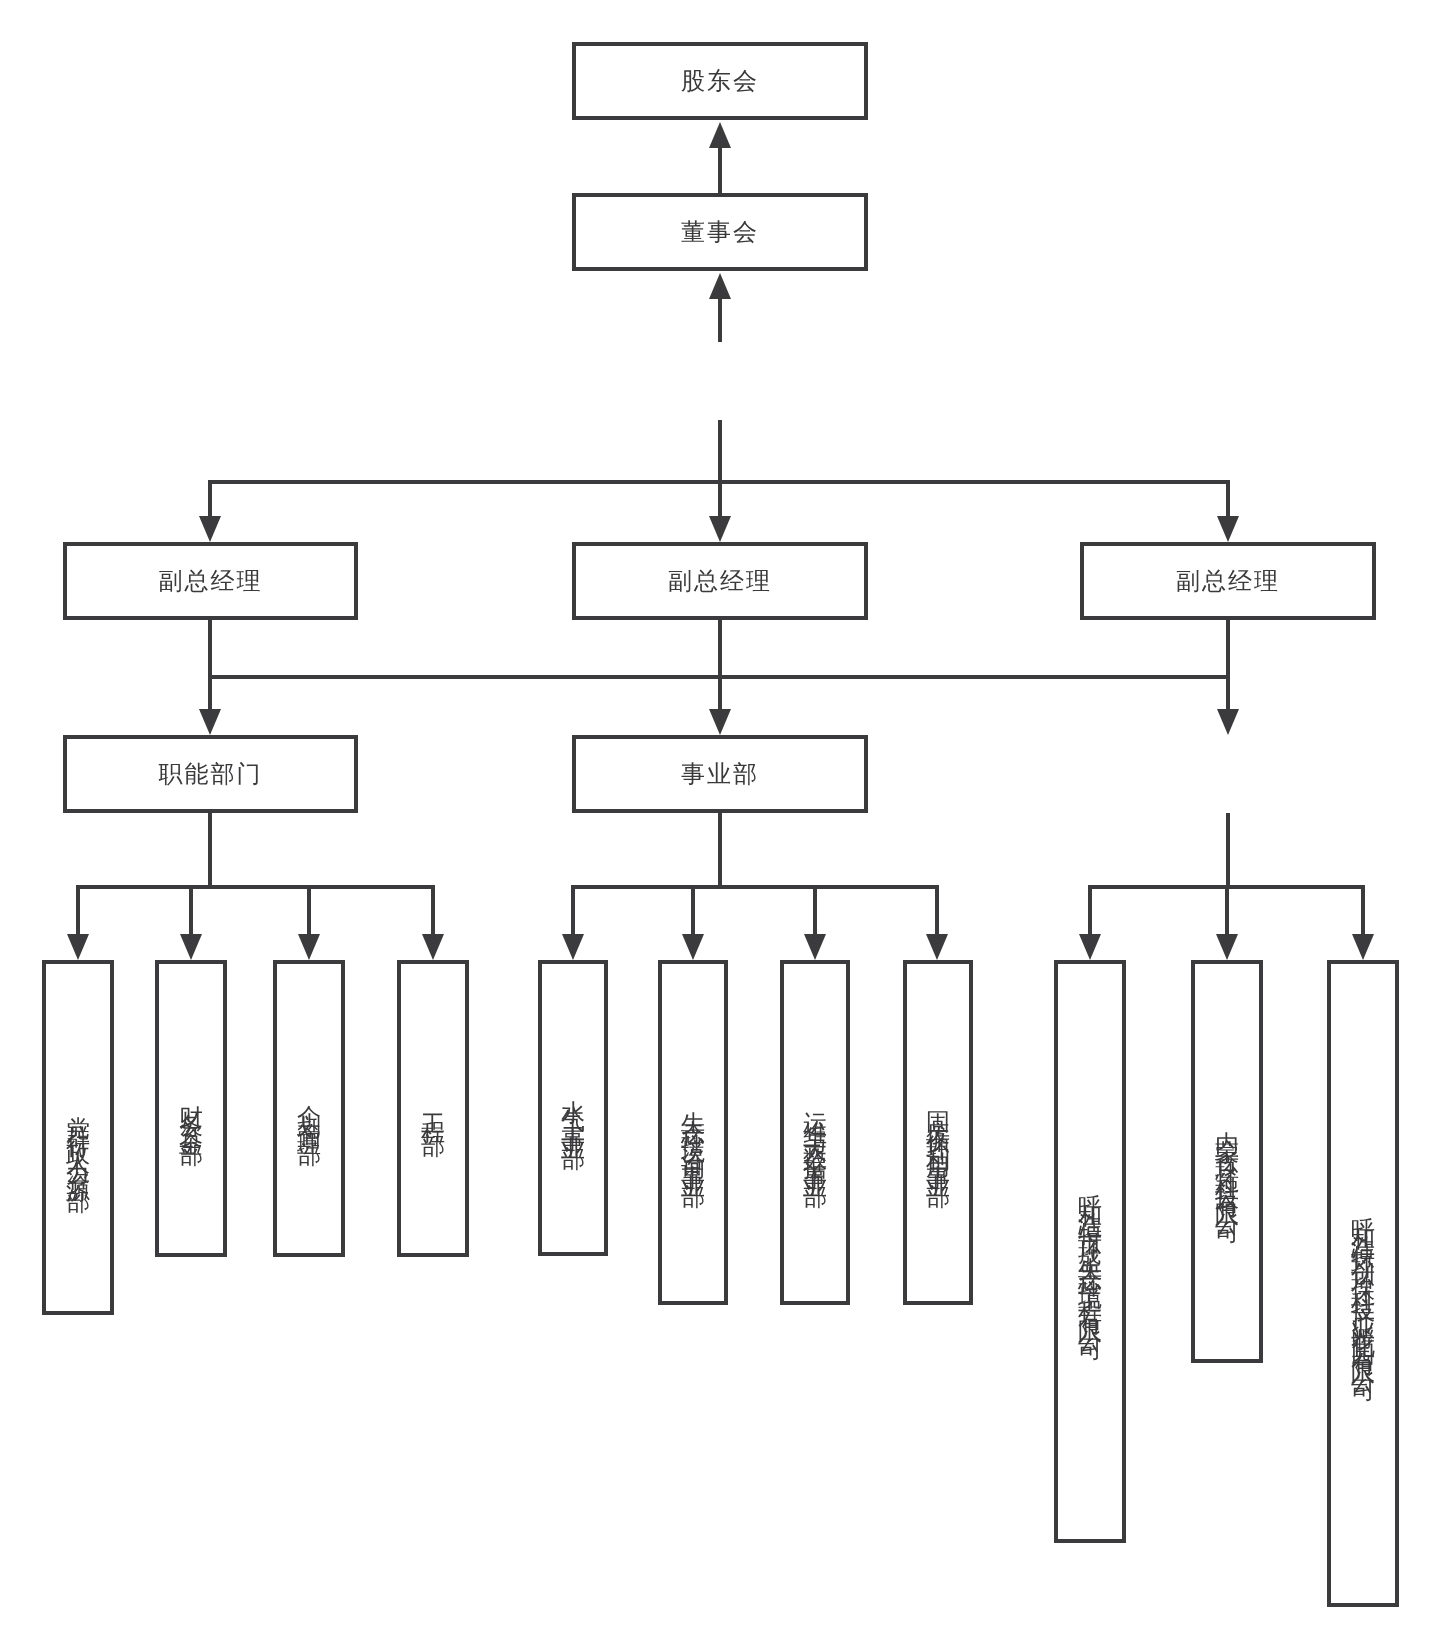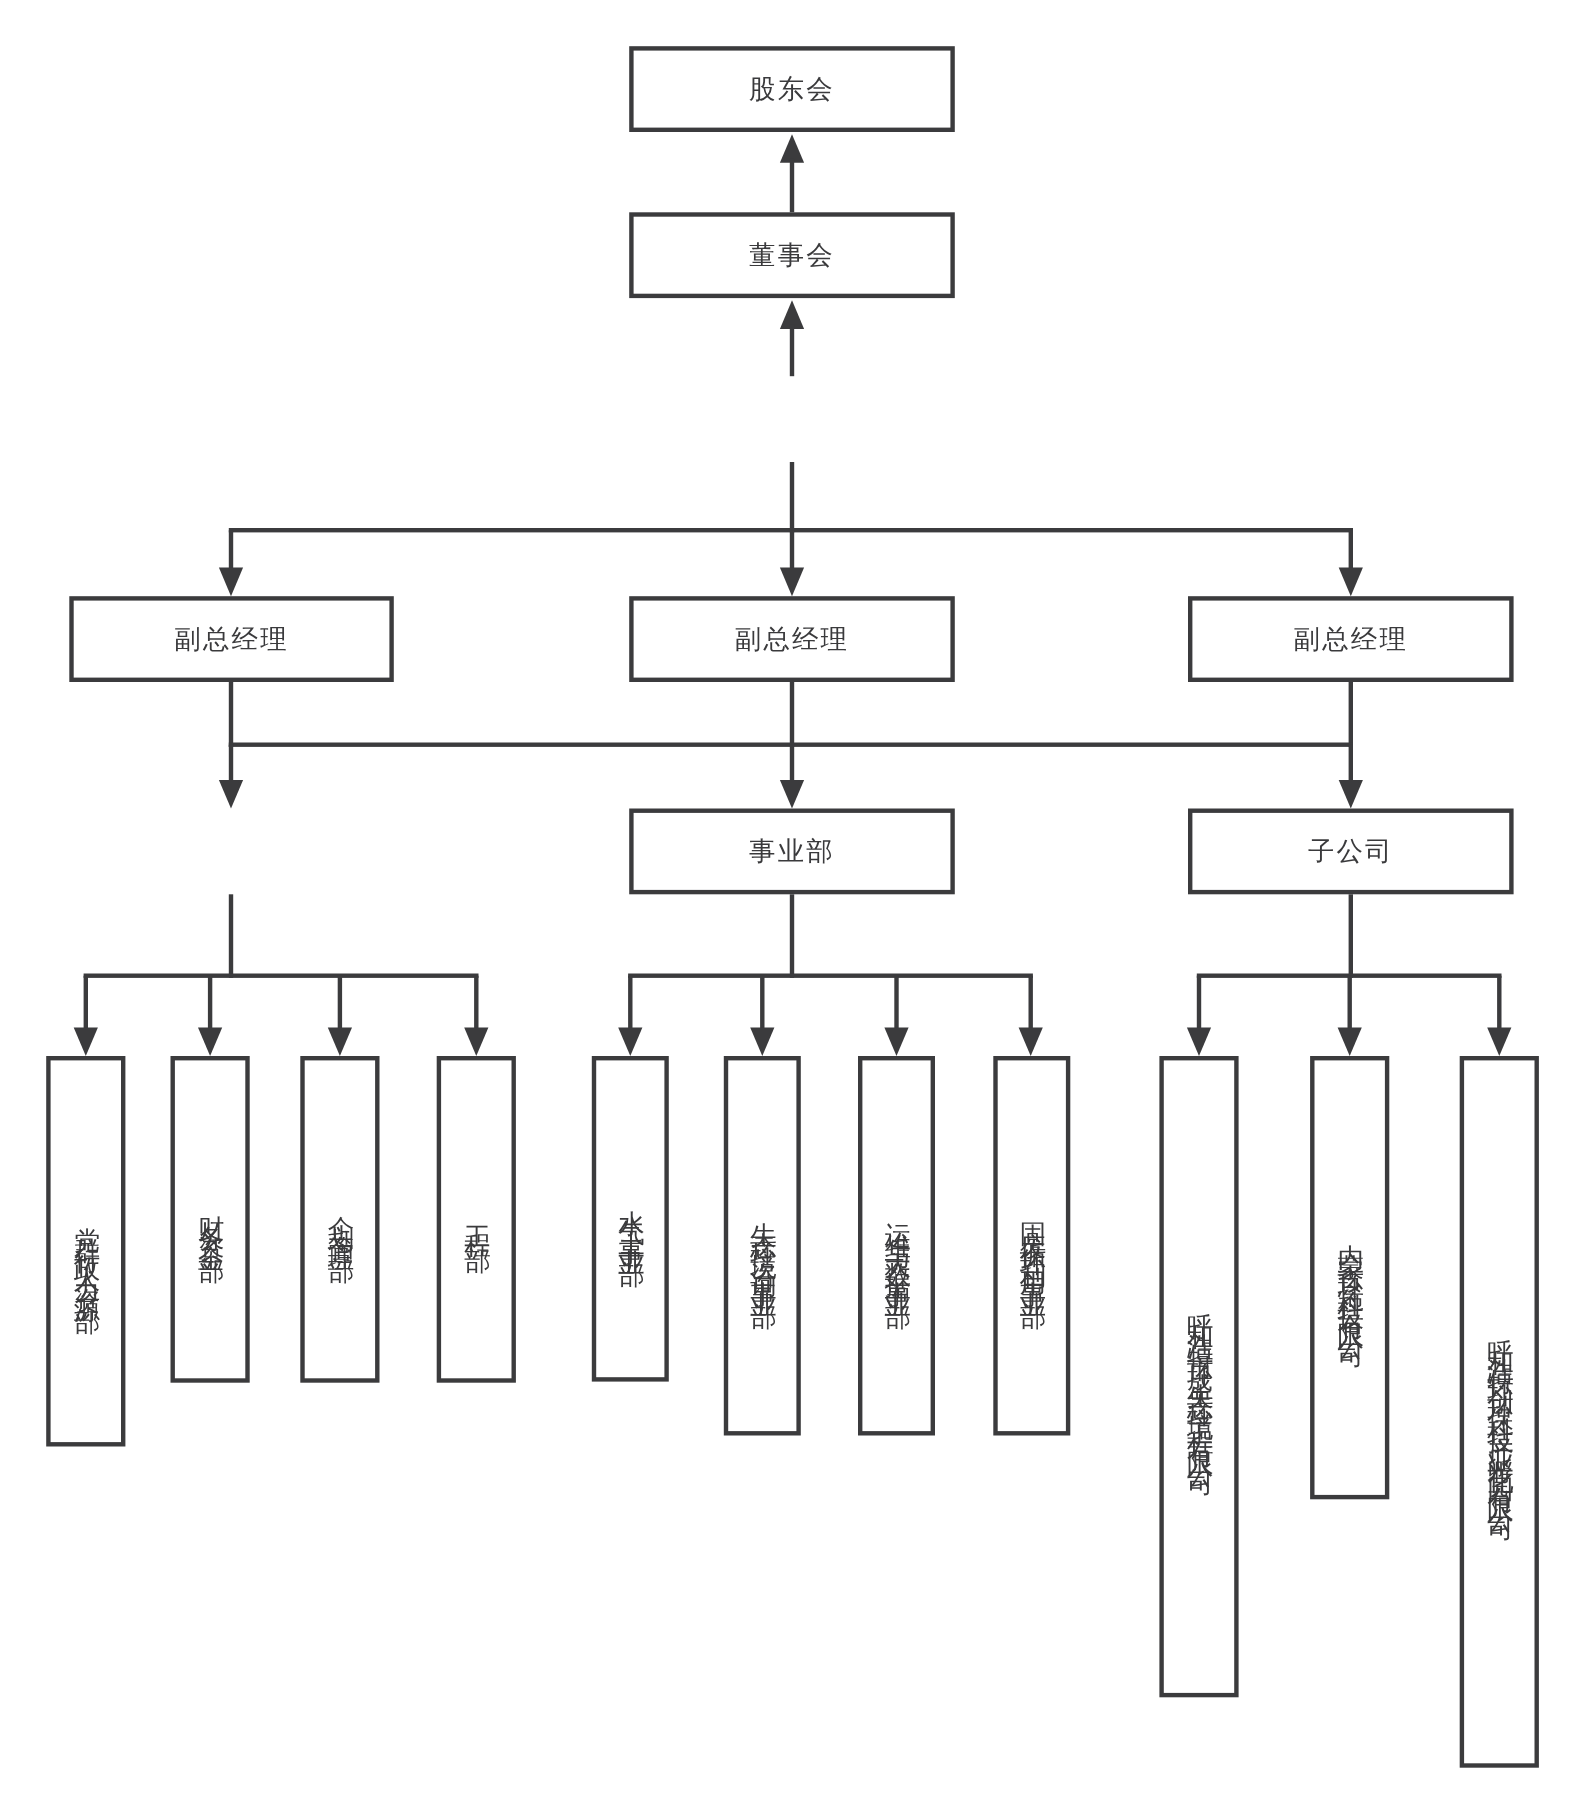--- a/index.html
+++ b/index.html
@@ -87,22 +87,22 @@
   <div class="line" style="left:1226px; top:620px; width:4px; height:59px;"></div>
   <div class="line" style="left:208px; top:675px; width:1022px; height:4px;"></div>
 
   <div class="line" style="left:208px; top:677px; width:4px; height:34px;"></div>
   <div class="arrow-down" style="left:199px; top:709px;"></div>
   <div class="line" style="left:718px; top:677px; width:4px; height:34px;"></div>
   <div class="arrow-down" style="left:709px; top:709px;"></div>
   <div class="line" style="left:1226px; top:677px; width:4px; height:34px;"></div>
   <div class="arrow-down" style="left:1217px; top:709px;"></div>
 
+  <div class="box hbox" style="left:63px; top:735px; width:295px; height:78px;">职能部门</div>
   <div class="box hbox" style="left:572px; top:735px; width:296px; height:78px;">事业部</div>
-  <div class="box hbox" style="left:1080px; top:735px; width:296px; height:78px;">子公司</div>
 
   <div class="line" style="left:208px; top:813px; width:4px; height:76px;"></div>
   <div class="line" style="left:718px; top:813px; width:4px; height:76px;"></div>
   <div class="line" style="left:1226px; top:813px; width:4px; height:76px;"></div>
 
   <div class="line" style="left:76px; top:885px; width:359px; height:4px;"></div>
   <div class="line" style="left:571px; top:885px; width:368px; height:4px;"></div>
   <div class="line" style="left:1088px; top:885px; width:277px; height:4px;"></div>
 
   <div class="line" style="left:76px; top:887px; width:4px; height:49px;"></div>

